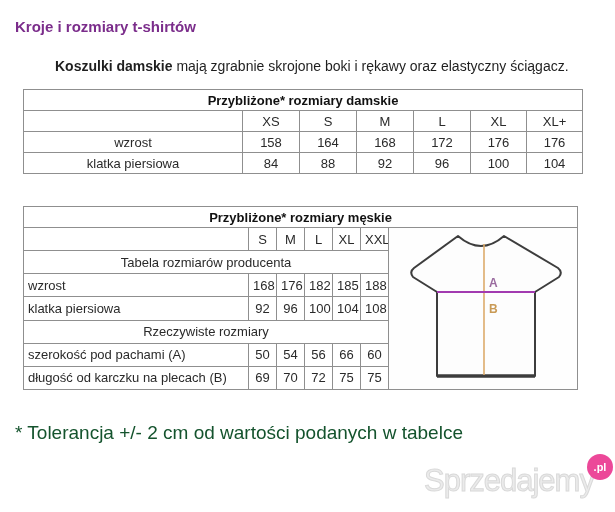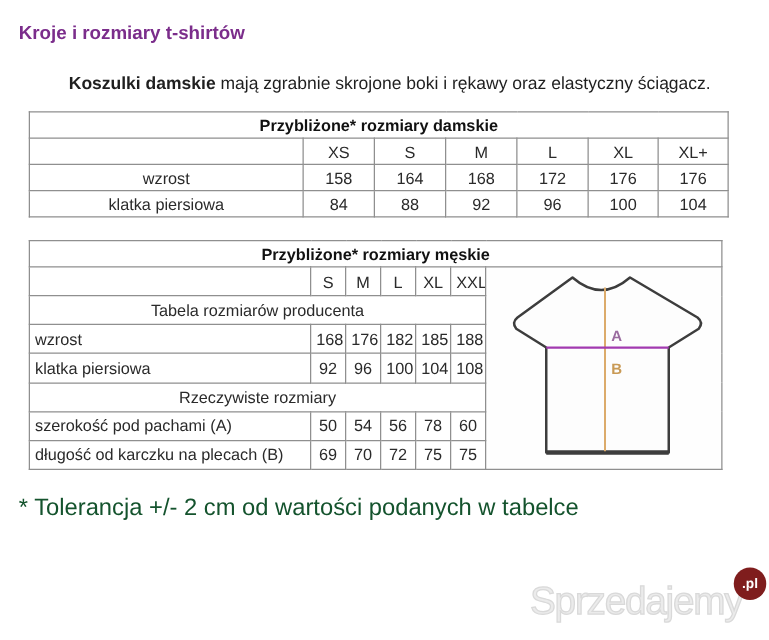--- a/index.html
+++ b/index.html
@@ -15,21 +15,21 @@
     margin-bottom:22px; letter-spacing:0px;
   }
   .para {
     font-size:14px; line-height:19px; color:#1f1f1f;
     max-width:572px; margin-bottom:13px;padding-left:40px;
   }
   .para b { font-weight:bold; }
 
   table {
     border-collapse:collapse; table-layout:fixed;
-    margin-left:8px; margin-bottom:18px;
+    margin-left:8px; margin-bottom:32px;
     font-size:13px; color:#2a2a2a;padding-left:28px;
   }
   th, td {
     border:1px solid #8f8f8f;
     padding:2px 4px; height:21px;
     text-align:center; vertical-align:middle;
     overflow:hidden; white-space:nowrap;
   }
   th.tbl-title { font-weight:bold; font-size:13px; color:#111; }
   .t-damskie { width:559px; }
@@ -46,21 +46,21 @@
     width:185px; height:46px; pointer-events:none;
   }
   .wm-text {
     font-size:31px; font-weight:normal; color:#ebebeb;
     -webkit-text-stroke:1px #d9d9d9;
     letter-spacing:-1px; line-height:46px;margin-top:28px;
   }
   .wm-badge {
     position:absolute; top:-4px; right:-4px;
     width:26px; height:26px; border-radius:50%;
-    background:#7f1d1d; color:#ffffff;
+    background:#ec4899; color:#ffffff;
     font-size:11px; font-weight:bold;
     display:flex; align-items:center; justify-content:center;
     -webkit-text-stroke:0;
   }
 </style>
 </head>
 <body>
 
 <div class="page">
 
@@ -165,21 +165,21 @@
       <td>108</td>
     </tr>
     <tr>
       <td class="section" colspan="6">Rzeczywiste rozmiary</td>
     </tr>
     <tr>
       <td class="lbl">szerokość pod pachami (A)</td>
       <td>50</td>
       <td>54</td>
       <td>56</td>
-      <td>78</td>
+      <td>66</td>
       <td>60</td>
     </tr>
     <tr>
       <td class="lbl">długość od karczku na plecach (B)</td>
       <td>69</td>
       <td>70</td>
       <td>72</td>
       <td>75</td>
       <td>75</td>
     </tr>

